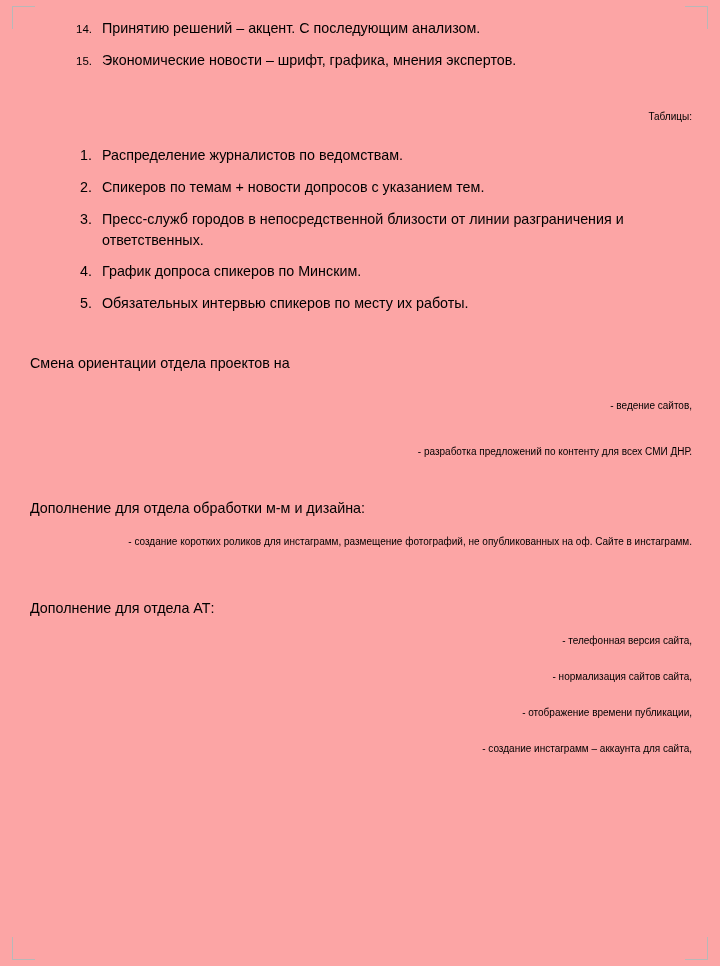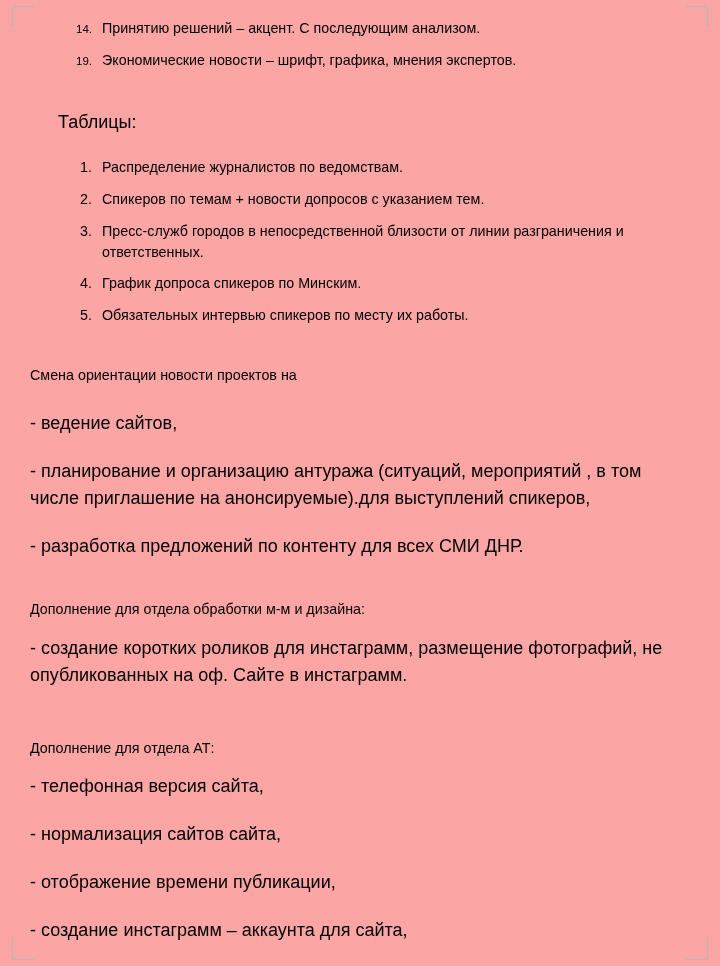--- a/index.html
+++ b/index.html
@@ -65,23 +65,24 @@
   }
   .ol-item.big .num {
     font-size: 14.3px;
     padding-top: 0;
   }
   .ol-item .txt {
     flex: 1 1 auto;
   }
 
   .para {
-    font-size: 18px;
+    font-size: 10px;
     line-height: 1.5;
     margin: 0 0 11px 0;
+    text-align: right;
   }
 
   .spacer-lg { height: 28px; }
   .spacer-sm { height: 10px; }
 
   .heading-para {
     font-size: 14.3px;
     line-height: 1.5;
     margin: 0 0 14px 0;
   }
@@ -101,21 +102,21 @@
   <div class="crop-mark crop-br"></div>
 
   <div class="content">
 
     <div class="ol-block list-section">
       <div class="ol-item">
         <span class="num">14.</span>
         <span class="txt">Принятию решений – акцент. С последующим анализом.</span>
       </div>
       <div class="ol-item">
-        <span class="num">19.</span>
+        <span class="num">15.</span>
         <span class="txt">Экономические новости – шрифт, графика, мнения экспертов.</span>
       </div>
     </div>
 
     <div class="spacer-lg"></div>
 
     <div class="para indent-1">Таблицы:</div>
 
     <div class="spacer-sm"></div>
 
@@ -137,25 +138,24 @@
         <span class="txt">График допроса спикеров по Минским.</span>
       </div>
       <div class="ol-item big">
         <span class="num">5.</span>
         <span class="txt">Обязательных интервью спикеров по месту их работы.</span>
       </div>
     </div>
 
     <div class="spacer-lg"></div>
 
-    <div class="heading-para">Смена ориентации новости проектов на</div>
+    <div class="heading-para">Смена ориентации отдела проектов на</div>
     <div class="spacer-sm"></div>
     <div class="para">- ведение сайтов,</div>
     <div class="spacer-sm"></div>
-    <div class="para">- планирование и организацию антуража (ситуаций, мероприятий , в том числе приглашение на анонсируемые).для выступлений спикеров,</div>
     <div class="spacer-sm"></div>
     <div class="para">- разработка предложений по контенту для всех СМИ ДНР.</div>
 
     <div class="spacer-lg"></div>
 
     <div class="heading-para">Дополнение для отдела обработки м-м и дизайна:</div>
     <div class="para">- создание коротких роликов для инстаграмм, размещение фотографий, не опубликованных на оф. Сайте в инстаграмм.</div>
     <div class="spacer-sm"></div>
 
     <div class="spacer-lg"></div>

